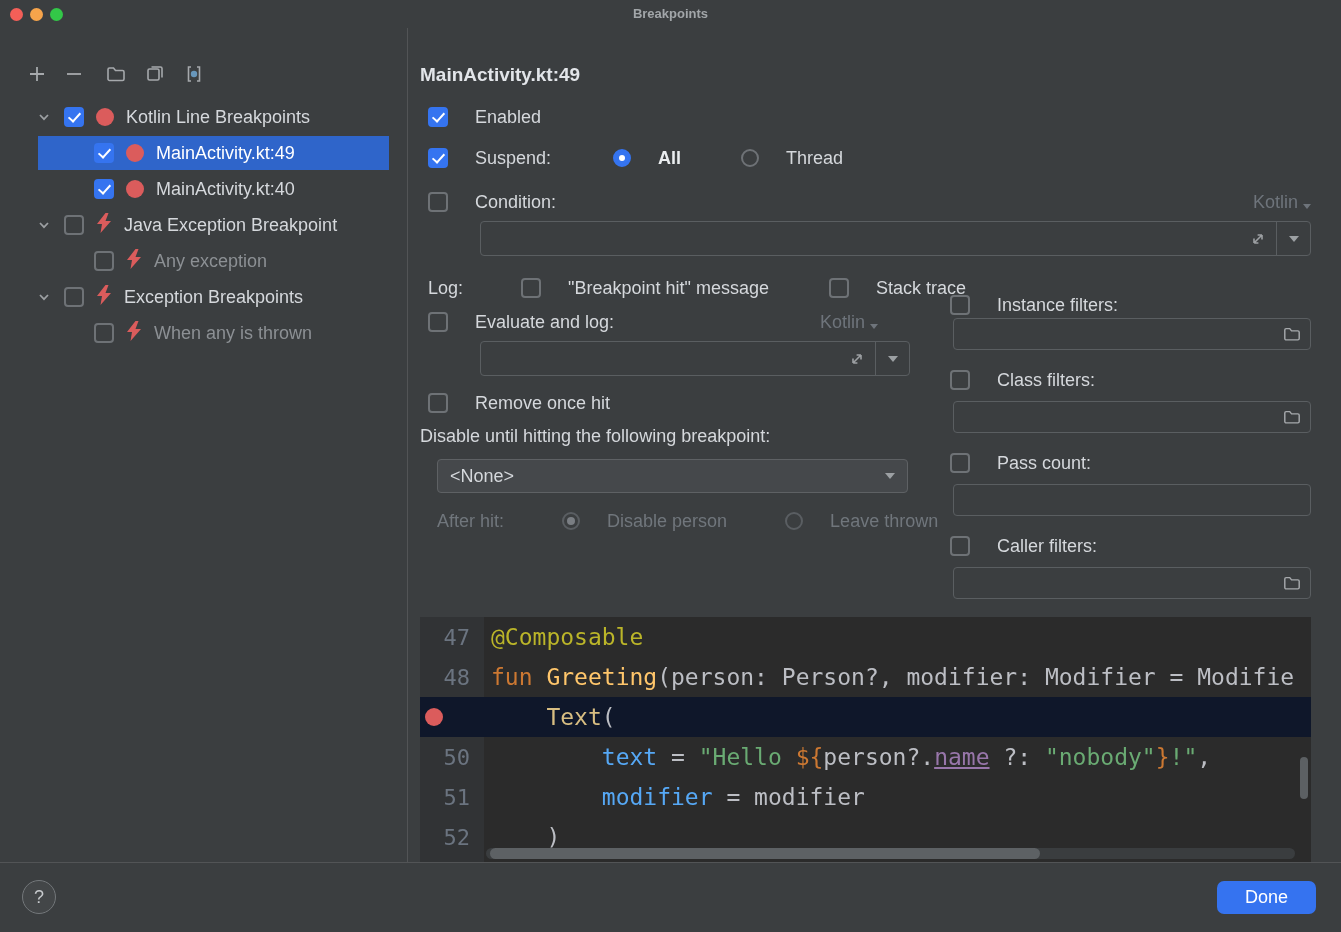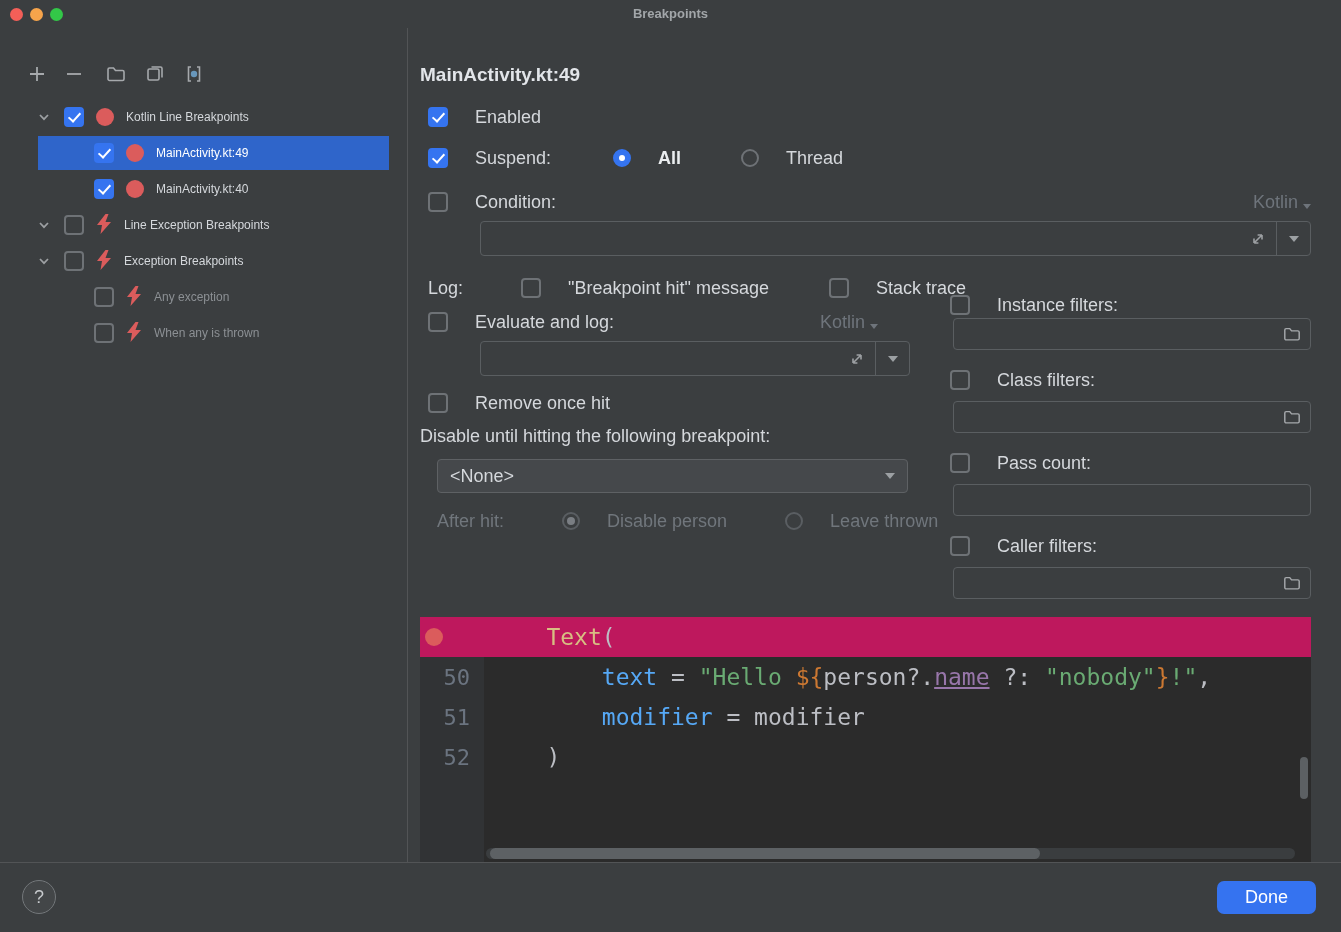--- a/index.html
+++ b/index.html
@@ -17,21 +17,21 @@
   .light.green{left:50px;background:#33C748;}
   .win-title{position:absolute;left:0;right:0;top:0;line-height:28px;text-align:center;
     font-size:13px;font-weight:bold;color:#A2A6A9;}
   
   .vdiv{position:absolute;left:407px;top:28px;height:834px;width:1px;background:#525456;}
   .hdiv{position:absolute;left:0;right:0;top:862px;height:1px;background:#525456;}
   
   .tb-btn{position:absolute;top:62px;width:24px;height:24px;display:flex;align-items:center;justify-content:center;background:none;border:none;cursor:default;}
   
   .tree{position:absolute;left:0;top:99px;width:407px;}
-  .trow{position:relative;height:36px;display:flex;align-items:center;gap:12px;font-size:12px;color:#D5D8DC;}
+  .trow{position:relative;height:36px;display:flex;align-items:center;gap:12px;font-size:18px;color:#D5D8DC;}
   .trow>*{position:relative;z-index:1;flex:none;}
   .trow.group{padding-left:36px;}
   .trow.child{padding-left:94px;}
   .trow.selected::before{content:"";position:absolute;left:38px;right:18px;top:1px;bottom:1px;background:#2F65CA;z-index:0;}
   .trow.selected .tlabel{color:#FFFFFF;}
   .trow.dim .tlabel{color:#8C9094;}
   .chev{width:16px;height:16px;display:flex;align-items:center;justify-content:center;}
   .tlabel{white-space:nowrap;}
   
   .cb{width:20px;height:20px;border-radius:4px;border:2px solid #6E7276;background:transparent;position:relative;flex:none;}
@@ -60,21 +60,21 @@
   .field input{flex:1;min-width:0;background:transparent;border:none;outline:none;color:#D5D8DC;font:inherit;padding:0 10px;}
   .iconbtn{width:36px;display:flex;align-items:center;justify-content:center;background:none;border:none;flex:none;}
   .ddseg{width:34px;border-left:1px solid #5A5E61;display:flex;align-items:center;justify-content:center;flex:none;}
   .combo{position:absolute;left:437px;top:459px;width:471px;height:34px;background:#45484B;border:1px solid #5E6164;border-radius:4px;
     display:flex;align-items:center;padding:0 12px;font-size:18px;color:#D5D8DC;}
   
   .codewrap{position:absolute;left:420px;top:617px;width:891px;height:245px;background:#2B2B2B;overflow:hidden;
     font-family:"DejaVu Sans Mono",monospace;font-size:23px;}
   .gutter-strip{position:absolute;left:0;top:0;width:64px;height:100%;background:#313335;}
   .code-line{position:relative;height:40px;display:flex;align-items:center;white-space:pre;}
-  .code-line.bp{background:#be185d;}
+  .code-line.bp{background:#0f172a;}
   .code-line .gutter{width:64px;height:100%;flex:none;display:flex;align-items:center;justify-content:flex-end;
     padding-right:14px;color:#6B7480;font-size:22px;position:relative;}
   .code-line .bp-dot{position:absolute;left:5px;top:11px;width:18px;height:18px;border-radius:50%;background:#DB5C5C;}
   .code-line .src{padding-left:7px;}
   .tk-ann{color:#BBB529}.tk-kw{color:#CC7832}.tk-fn{color:#FFC66B}.tk-call{color:#D8BE82}
   .tk-plain{color:#BCBEC4}.tk-named{color:#56A8F5}.tk-str{color:#6AAB73}.tk-brace{color:#CC7832}
   .tk-field{color:#9876AA;text-decoration:underline}
   .vthumb{position:absolute;right:3px;top:140px;width:8px;height:42px;background:#5C6063;border-radius:4px;}
   .hscroll{position:absolute;left:66px;bottom:3px;width:809px;height:11px;background:#3A3D3F;border-radius:6px;}
   .hthumb{position:absolute;left:4px;top:0;width:550px;height:11px;background:#5D6164;border-radius:6px;}
@@ -149,46 +149,46 @@
       <div class="trow group">
         <span class="chev">
           <svg width="14" height="14" viewBox="0 0 14 14">
             <path d="M3 5l4 4.2L11 5" fill="none" stroke="#9DA0A3" stroke-width="1.7"></path>
           </svg>
         </span>
         <span class="cb"></span>
         <span><svg width="16" height="20" viewBox="0 0 16 20">
             <path d="M9.5 0L1 11h5L4.5 20 15 8H9.5L12.5 0z" fill="#DB5C5C"></path>
           </svg></span>
-        <span class="tlabel">Line Exception Breakpoints</span>
+        <span class="tlabel">Java Exception Breakpoint</span>
+      </div>
+      <div class="trow child dim">
+        <span class="cb"></span>
+        <span><svg width="16" height="20" viewBox="0 0 16 20">
+            <path d="M9.5 0L1 11h5L4.5 20 15 8H9.5L12.5 0z" fill="#DB5C5C"></path>
+          </svg></span>
+        <span class="tlabel">Any exception</span>
       </div>
       <div class="trow group">
         <span class="chev">
           <svg width="14" height="14" viewBox="0 0 14 14">
             <path d="M3 5l4 4.2L11 5" fill="none" stroke="#9DA0A3" stroke-width="1.7"></path>
           </svg>
         </span>
         <span class="cb"></span>
         <span><svg width="16" height="20" viewBox="0 0 16 20">
             <path d="M9.5 0L1 11h5L4.5 20 15 8H9.5L12.5 0z" fill="#DB5C5C"></path>
           </svg></span>
         <span class="tlabel">Exception Breakpoints</span>
       </div>
       <div class="trow child dim">
         <span class="cb"></span>
         <span><svg width="16" height="20" viewBox="0 0 16 20">
             <path d="M9.5 0L1 11h5L4.5 20 15 8H9.5L12.5 0z" fill="#DB5C5C"></path>
           </svg></span>
-        <span class="tlabel">Any exception</span>
-      </div>
-      <div class="trow child dim">
-        <span class="cb"></span>
-        <span><svg width="16" height="20" viewBox="0 0 16 20">
-            <path d="M9.5 0L1 11h5L4.5 20 15 8H9.5L12.5 0z" fill="#DB5C5C"></path>
-          </svg></span>
         <span class="tlabel">When any is thrown</span>
       </div>
     </div>
 </div>
 
 <div>
   <div class="bp-title">MainActivity.kt:49</div>
 
   <div class="row" style="left:428px;top:103px">
     <span class="cb checked"></span>
@@ -322,20 +322,22 @@
     <span class="iconbtn">
       <svg width="18" height="18" viewBox="0 0 20 20">
         <path d="M2 5.5C2 4.7 2.7 4 3.5 4h4l2 2.5h7c.8 0 1.5.7 1.5 1.5v7c0 .8-.7 1.5-1.5 1.5h-13C2.7 16.5 2 15.8 2 15V5.5z" fill="none" stroke="#A6A9AC" stroke-width="1.6"></path>
         </svg>
     </span>
   </div>
 
   <div class="codewrap">
     <div class="gutter-strip"></div>
     <div id="code-lines">
+        <div class="code-line"><div class="gutter">47</div><div class="src"><span class="tk-ann">@Composable</span></div></div>
+        <div class="code-line"><div class="gutter">48</div><div class="src"><span class="tk-kw">fun </span><span class="tk-fn">Greeting</span><span class="tk-plain">(person: Person?, modifier: Modifier = Modifie</span></div></div>
         <div class="code-line bp"><div class="gutter"><span class="bp-dot"></span></div><div class="src"><span class="tk-plain">    </span><span class="tk-call">Text</span><span class="tk-plain">(</span></div></div>
         <div class="code-line"><div class="gutter">50</div><div class="src"><span class="tk-plain">        </span><span class="tk-named">text</span><span class="tk-plain"> = </span><span class="tk-str">"Hello </span><span class="tk-brace">${</span><span class="tk-plain">person?.</span><span class="tk-field">name</span><span class="tk-plain"> ?: </span><span class="tk-str">"nobody"</span><span class="tk-brace">}</span><span class="tk-str">!"</span><span class="tk-plain">,</span></div></div>
         <div class="code-line"><div class="gutter">51</div><div class="src"><span class="tk-plain">        </span><span class="tk-named">modifier</span><span class="tk-plain"> = modifier</span></div></div>
         <div class="code-line"><div class="gutter">52</div><div class="src"><span class="tk-plain">    )</span></div></div>
       </div>
     <div class="vthumb"></div>
     <div class="hscroll">
       <div class="hthumb"></div>
     </div>
   </div>

